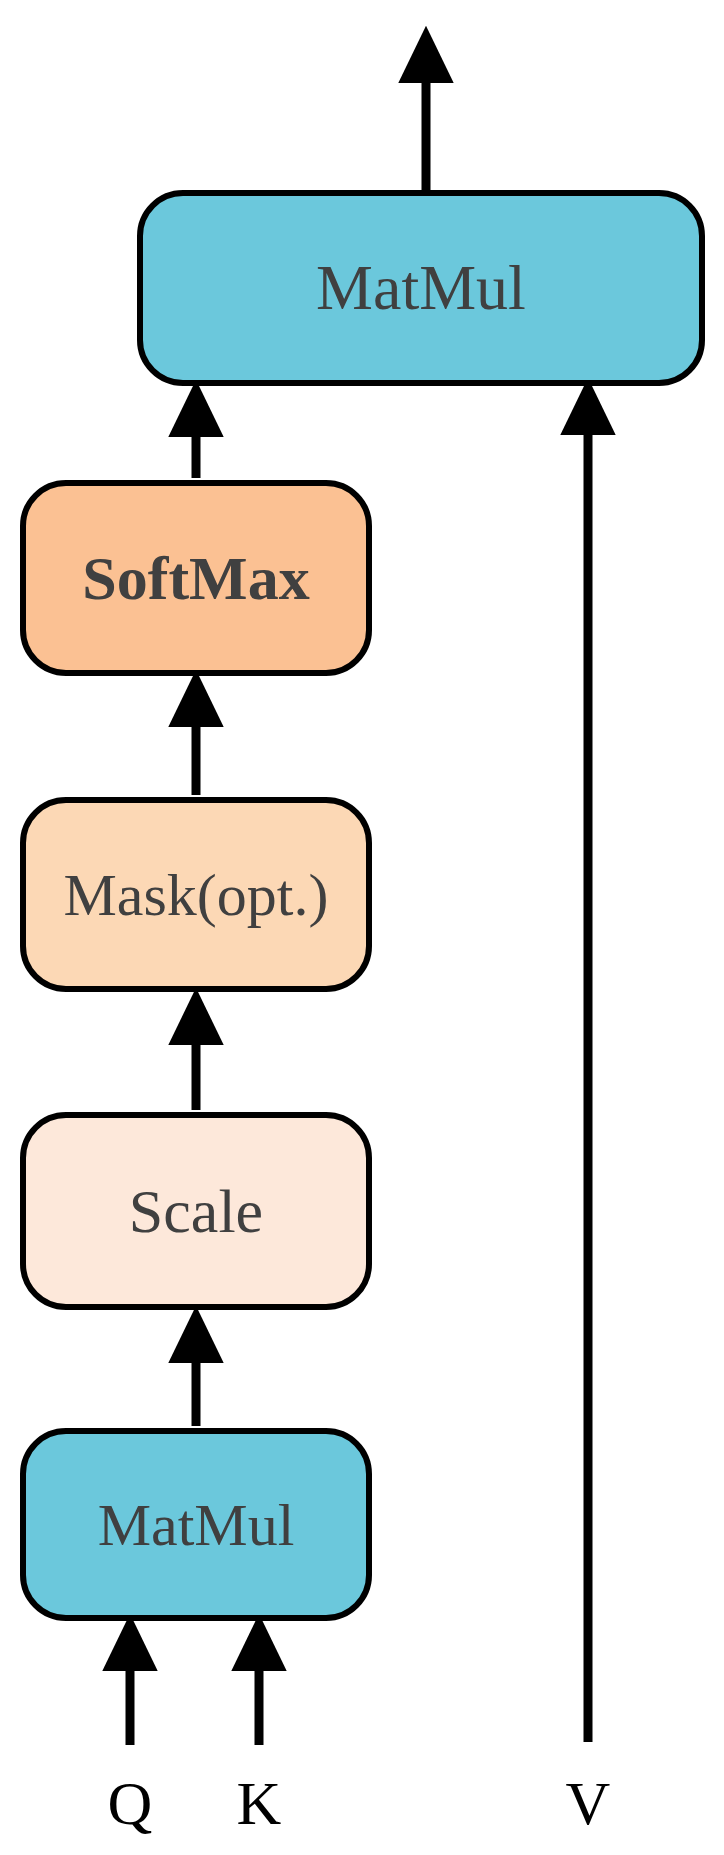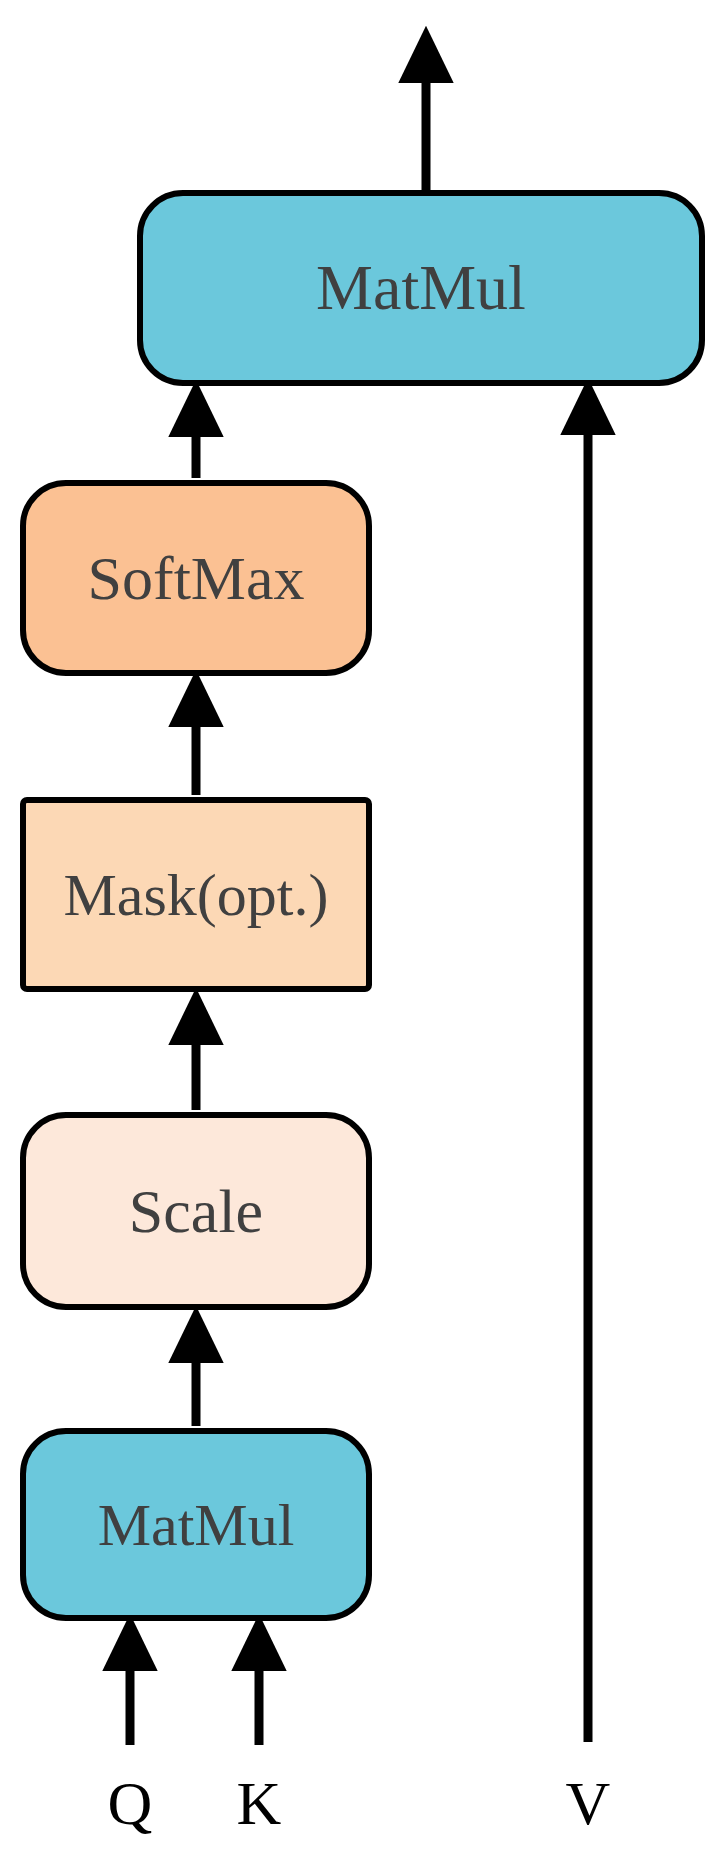--- a/index.html
+++ b/index.html
@@ -111,25 +111,25 @@
 
     <g>
       <line x1="588" y1="1742" x2="588" y2="430" stroke="#000000" stroke-width="9" marker-end="url(#arrowhead)"></line>
     </g>
   </svg>
 
   <div class="node-box" id="node-matmul-top" style="background: rgb(107, 200, 220);">
     <span class="node-label">MatMul</span>
   </div>
 
-  <div class="node-box" id="node-softmax" style="background: rgb(251, 193, 147);">
+  <div class="node-box" id="node-softmax" style="background: rgb(251, 193, 147); font-weight: bold;">
     <span class="node-label">SoftMax</span>
   </div>
 
-  <div class="node-box" id="node-mask" style="background: rgb(252, 216, 181); border-radius: 7px;">
+  <div class="node-box" id="node-mask" style="background: rgb(252, 216, 181);">
     <span class="node-label">Mask(opt.)</span>
   </div>
 
   <div class="node-box" id="node-scale" style="background: rgb(253, 232, 218); align-items: center;">
     <span class="node-label">Scale</span>
   </div>
 
   <div class="node-box" id="node-matmul-bottom" style="background: rgb(107, 200, 220);">
     <span class="node-label">MatMul</span>
   </div>

